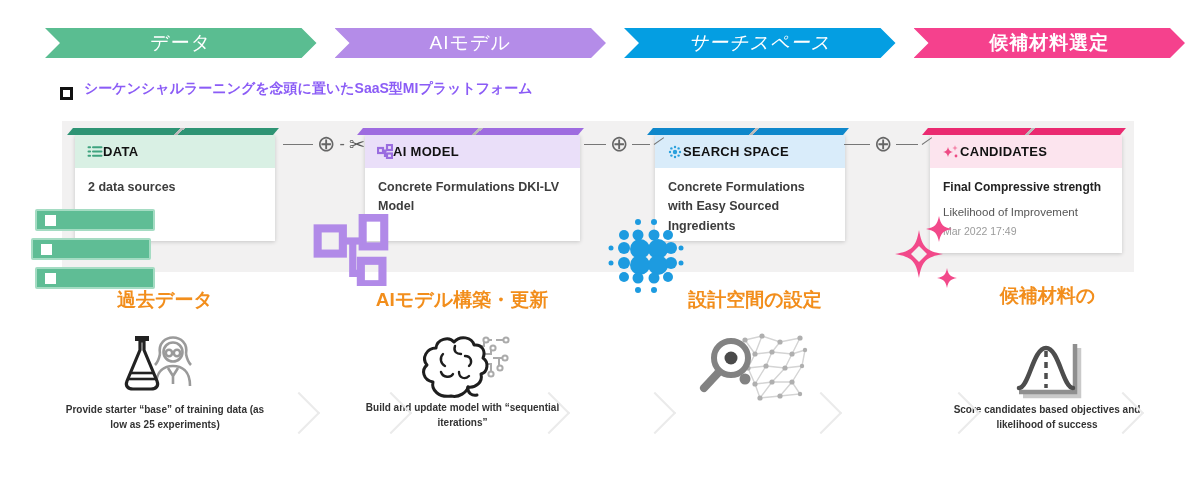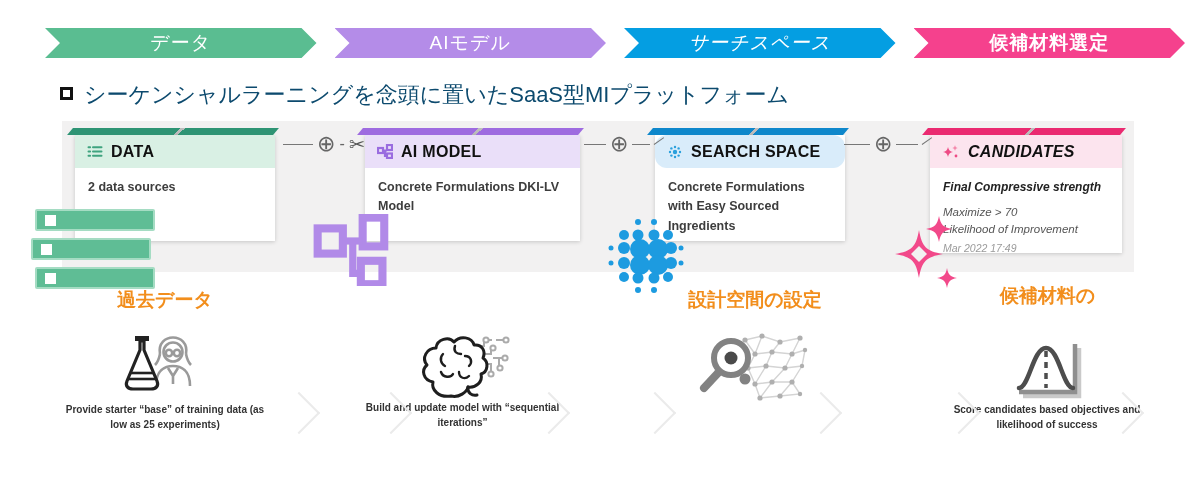--- a/index.html
+++ b/index.html
@@ -12,40 +12,40 @@
           color:#fff; font-size:19px; letter-spacing:1px;
           clip-path:polygon(0 0, calc(100% - 15px) 0, 100% 50%, calc(100% - 15px) 100%, 0 100%, 15px 50%); }
   .chev-0 { background:#5ABD91; }
   .chev-1 { background:#B48CE8; }
   .chev-2 { background:#049EE2;font-style:italic; }
   .chev-3 { background:#F5418D;font-weight:bold; }
 
   
   .heading { position:absolute; left:60px; top:80px; display:flex; align-items:flex-start; gap:11px; }
   .heading .bullet { width:13px; height:13px; border:3.5px solid #111; margin-top:7px; }
-  .heading .txt { font-size:22px; font-weight:normal; color:#0c4a6e; }
+  .heading .txt { font-size:14px; font-weight:bold; color:#8b5cf6; }
 
   
   .panel { position:absolute; left:62px; top:121px; width:1072px; height:151px; background:#F2F1F1; }
 
   .card { position:absolute; background:#fff; box-shadow:0 1px 4px rgba(0,0,0,.18); }
   .card::before { content:''; position:absolute; top:-7px; left:-5px; right:-1px; height:7px;
                   background:linear-gradient(105deg, var(--strip) 0 52%, rgba(0,0,0,.22) 52% 54%, var(--strip) 54%);
                   transform:skewX(-40deg); }
-  .card-hd { height:33px; display:flex; align-items:center; gap:8px; padding:4px 12px;
-             font-size:16px; font-weight:bold; color:#111; letter-spacing:.3px; }
+  .card-hd { height:33px; display:flex; align-items:center; padding:4px 12px;
+             font-size:13px; font-weight:bold; color:#111; letter-spacing:.3px; }
   .card-bd { padding:10px 13px 12px; font-size:12.5px; font-weight:bold; color:#3D3D3D; line-height:1.55; }
 
   .card-data       { left:13px;  top:14px; width:200px; height:106px; --strip:#2E9474; }
   .card-data .card-hd { background:#D9F0E4; }
   .card-ai         { left:303px; top:14px; width:215px; height:106px; --strip:#9E6BE0; }
   .card-ai .card-hd { background:#EADFF9; }
   .card-search     { left:593px; top:14px; width:190px; height:106px; --strip:#0E87CB; }
-  .card-search .card-hd { background:#D9ECFA;border-radius:12px; }
-  .card-cand       { left:868px; top:14px; width:192px; height:118px;font-style:italic; --strip:#EA2A70; }
+  .card-search .card-hd { background:#D9ECFA; }
+  .card-cand       { left:868px; top:14px; width:192px; height:118px; --strip:#EA2A70; }
   .card-cand .card-hd { background:#FCE4EE; }
   .card-cand .card-bd { font-size:12px; }
   .cand-title { font-weight:bold; color:#222; margin-bottom:7px; }
   .cand-line  { font-weight:normal; color:#555; font-size:11.5px; line-height:1.5; }
   .cand-time  { font-weight:normal; color:#9B9B9B; font-size:10.5px; margin-top:2px; }
 
   
   .conn { position:absolute; top:133px; display:flex; align-items:center; gap:4px; color:#666; }
   .conn .ln { border-top:1.6px solid #777; }
   .conn .plus { font-size:22px; line-height:1; color:#666; }
@@ -148,21 +148,20 @@
       <div class="card-hd">
         <svg width="18" height="16" viewBox="0 0 18 16">
           <path fill="#EE4B85" d="M6 3 C6.6 6.2 8 7.4 11 8 C8 8.6 6.6 9.8 6 13 C5.4 9.8 4 8.6 1 8 C4 7.4 5.4 6.2 6 3 Z"></path>
           <path fill="#F48BAD" d="M13 1 C13.3 2.8 14.2 3.7 16 4 C14.2 4.3 13.3 5.2 13 7 C12.7 5.2 11.8 4.3 10 4 C11.8 3.7 12.7 2.8 13 1 Z"></path>
           <circle fill="#EE4B85" cx="14" cy="12" r="1.4"></circle>
         </svg>
         <span>CANDIDATES</span>
       </div>
       <div class="card-bd">
         <div class="cand-title">Final Compressive strength</div>
-        <div class="cand-line">Maximize &gt; 70</div>
         <div class="cand-line">Likelihood of Improvement</div>
         <div class="cand-time">Mar 2022 17:49</div>
       </div>
     </div>
   </div>
 
   <div class="conn conn1">
     <span class="ln" style="width:30px"></span>
     <span class="plus">⊕</span>
     <span>-</span>
@@ -228,20 +227,23 @@
 
   <svg class="deco" style="left:895px; top:216px;" width="72" height="82" viewBox="0 0 72 82">
     <path fill="#F2498A" fill-rule="evenodd" d="M24 14 C27 31 31 35 48 38 C31 41 27 45 24 62 C21 45 17 41 0 38 C17 35 21 31 24 14 Z M24 30 L32 38 L24 46 L16 38 Z"></path>
     <path fill="#F2498A" d="M44 0 C45.8 9 48 11.2 57 13 C48 14.8 45.8 17 44 26 C42.2 17 40 14.8 31 13 C40 11.2 42.2 9 44 0 Z"></path>
     <path fill="#F2498A" d="M52 52 C53.4 59 55 60.6 62 62 C55 63.4 53.4 65 52 72 C50.6 65 49 63.4 42 62 C49 60.6 50.6 59 52 52 Z"></path>
   </svg>
 
   <div class="step-title" style="left:65px; top:288px; width:200px;">
     <span>過去データ</span>
   </div>
+  <div class="step-title" style="left:352px; top:288px; width:220px;">
+    <span>AIモデル構築・更新</span>
+  </div>
   <div class="step-title" style="left:650px; top:288px; width:210px;">
     <span>設計空間の設定</span>
   </div>
   <div class="step-title" style="left:940px; top:284px; width:215px;">
     <div>候補材料の</div>
   </div>
 
   <svg class="deco" style="left:118px; top:328px;" width="92" height="70" viewBox="0 0 92 70">
     <g stroke="#9A9A9A" stroke-width="2.6" fill="none">
       <path d="M42 26 C38 4 72 4 68 26"></path>

